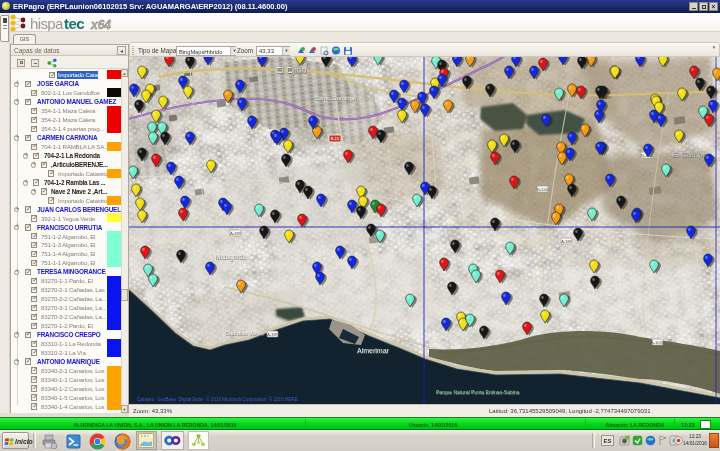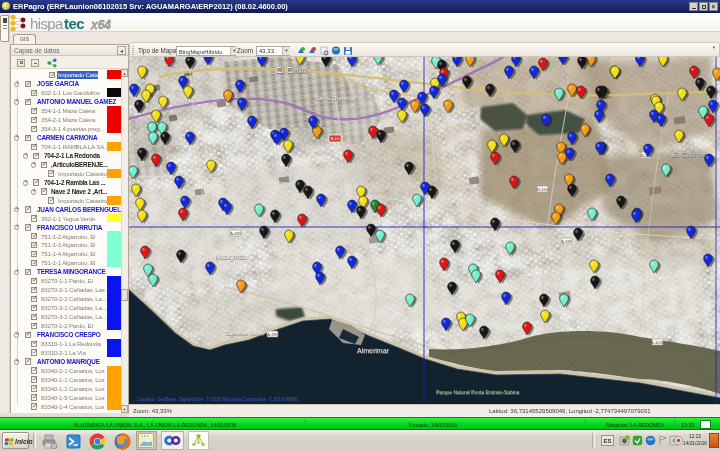--- a/index.html
+++ b/index.html
@@ -3,21 +3,21 @@
 <style>
 *{margin:0;padding:0;box-sizing:border-box}
 html,body{width:720px;height:451px;overflow:hidden;font-family:"Liberation Sans",sans-serif}
 body{position:relative;background:#ece8e0}
 .abs{position:absolute}
 </style></head>
 <body>
 
 <div class="abs" style="left:0;top:0;width:720px;height:13px;background:linear-gradient(#2a3a8e,#172463 70%,#101b52)">
   <div class="abs" style="left:2px;top:2px;width:8px;height:8px;border-radius:50%;background:radial-gradient(circle at 35% 35%,#f7f3a0,#cfd24a 55%,#7a8c1e)"></div>
-  <span class="abs" style="left:13px;top:2px;font-size:7.5px;font-weight:bold;color:#fff;white-space:nowrap">ERPagro (ERPLaunion06102015 Srv: AGUAMARGA\ERP2012) (08.02.4600.00)</span>
+  <span class="abs" style="left:13px;top:2px;font-size:7.5px;font-weight:bold;color:#fff;white-space:nowrap">ERPagro (ERPLaunion06102015 Srv: AGUAMARGA\ERP2012) (08.11.4600.00)</span>
   <div class="abs" style="left:689px;top:2px;width:9px;height:9px;background:#d6d2ca;border:1px solid #8a867e">
       <div class="abs" style="left:1.5px;top:4.5px;width:4px;height:1.5px;background:#333"></div>
     </div>
   <div class="abs" style="left:699px;top:2px;width:9px;height:9px;background:#d6d2ca;border:1px solid #8a867e">
       <div class="abs" style="left:1.5px;top:1.5px;width:4px;height:4px;border:1px solid #333"></div>
     </div>
   <div class="abs" style="left:709px;top:2px;width:9px;height:9px;background:#d6d2ca;border:1px solid #8a867e;font-size:6.5px;font-weight:bold;text-align:center;line-height:7.5px;color:#222">×</div>
 </div>
 
 <div class="abs" style="left:0;top:13px;width:720px;height:18px;background:linear-gradient(#ffffff,#f7f4ef)"></div>

